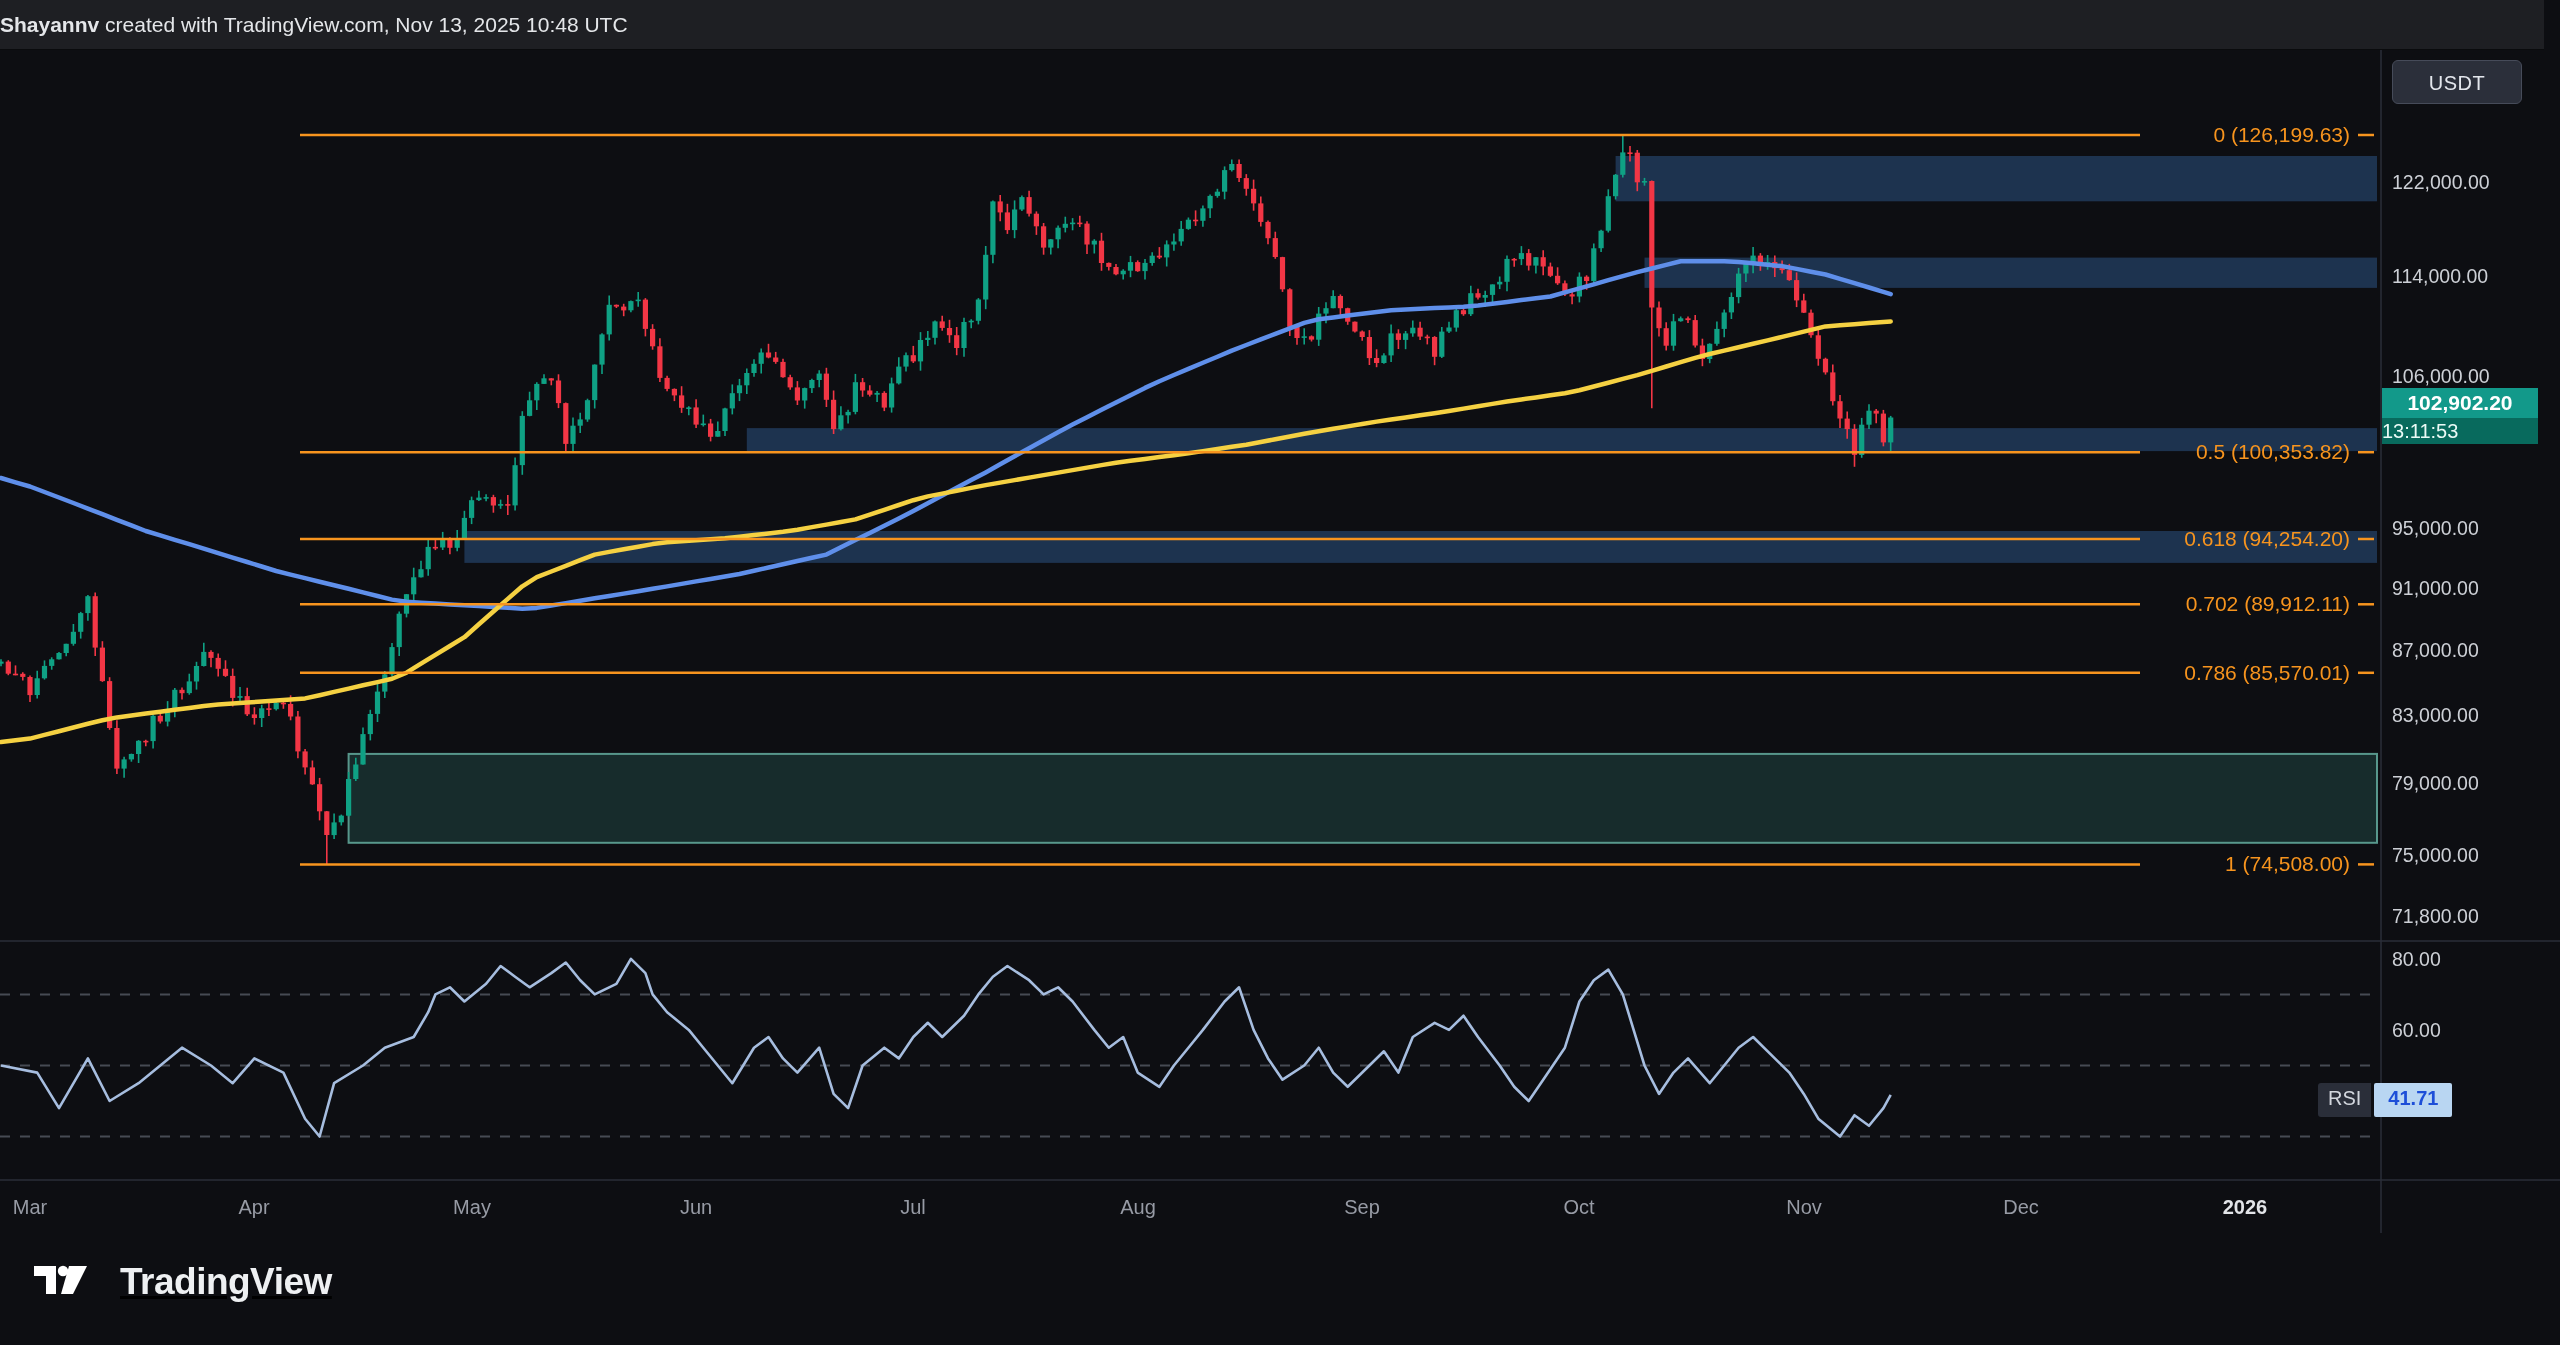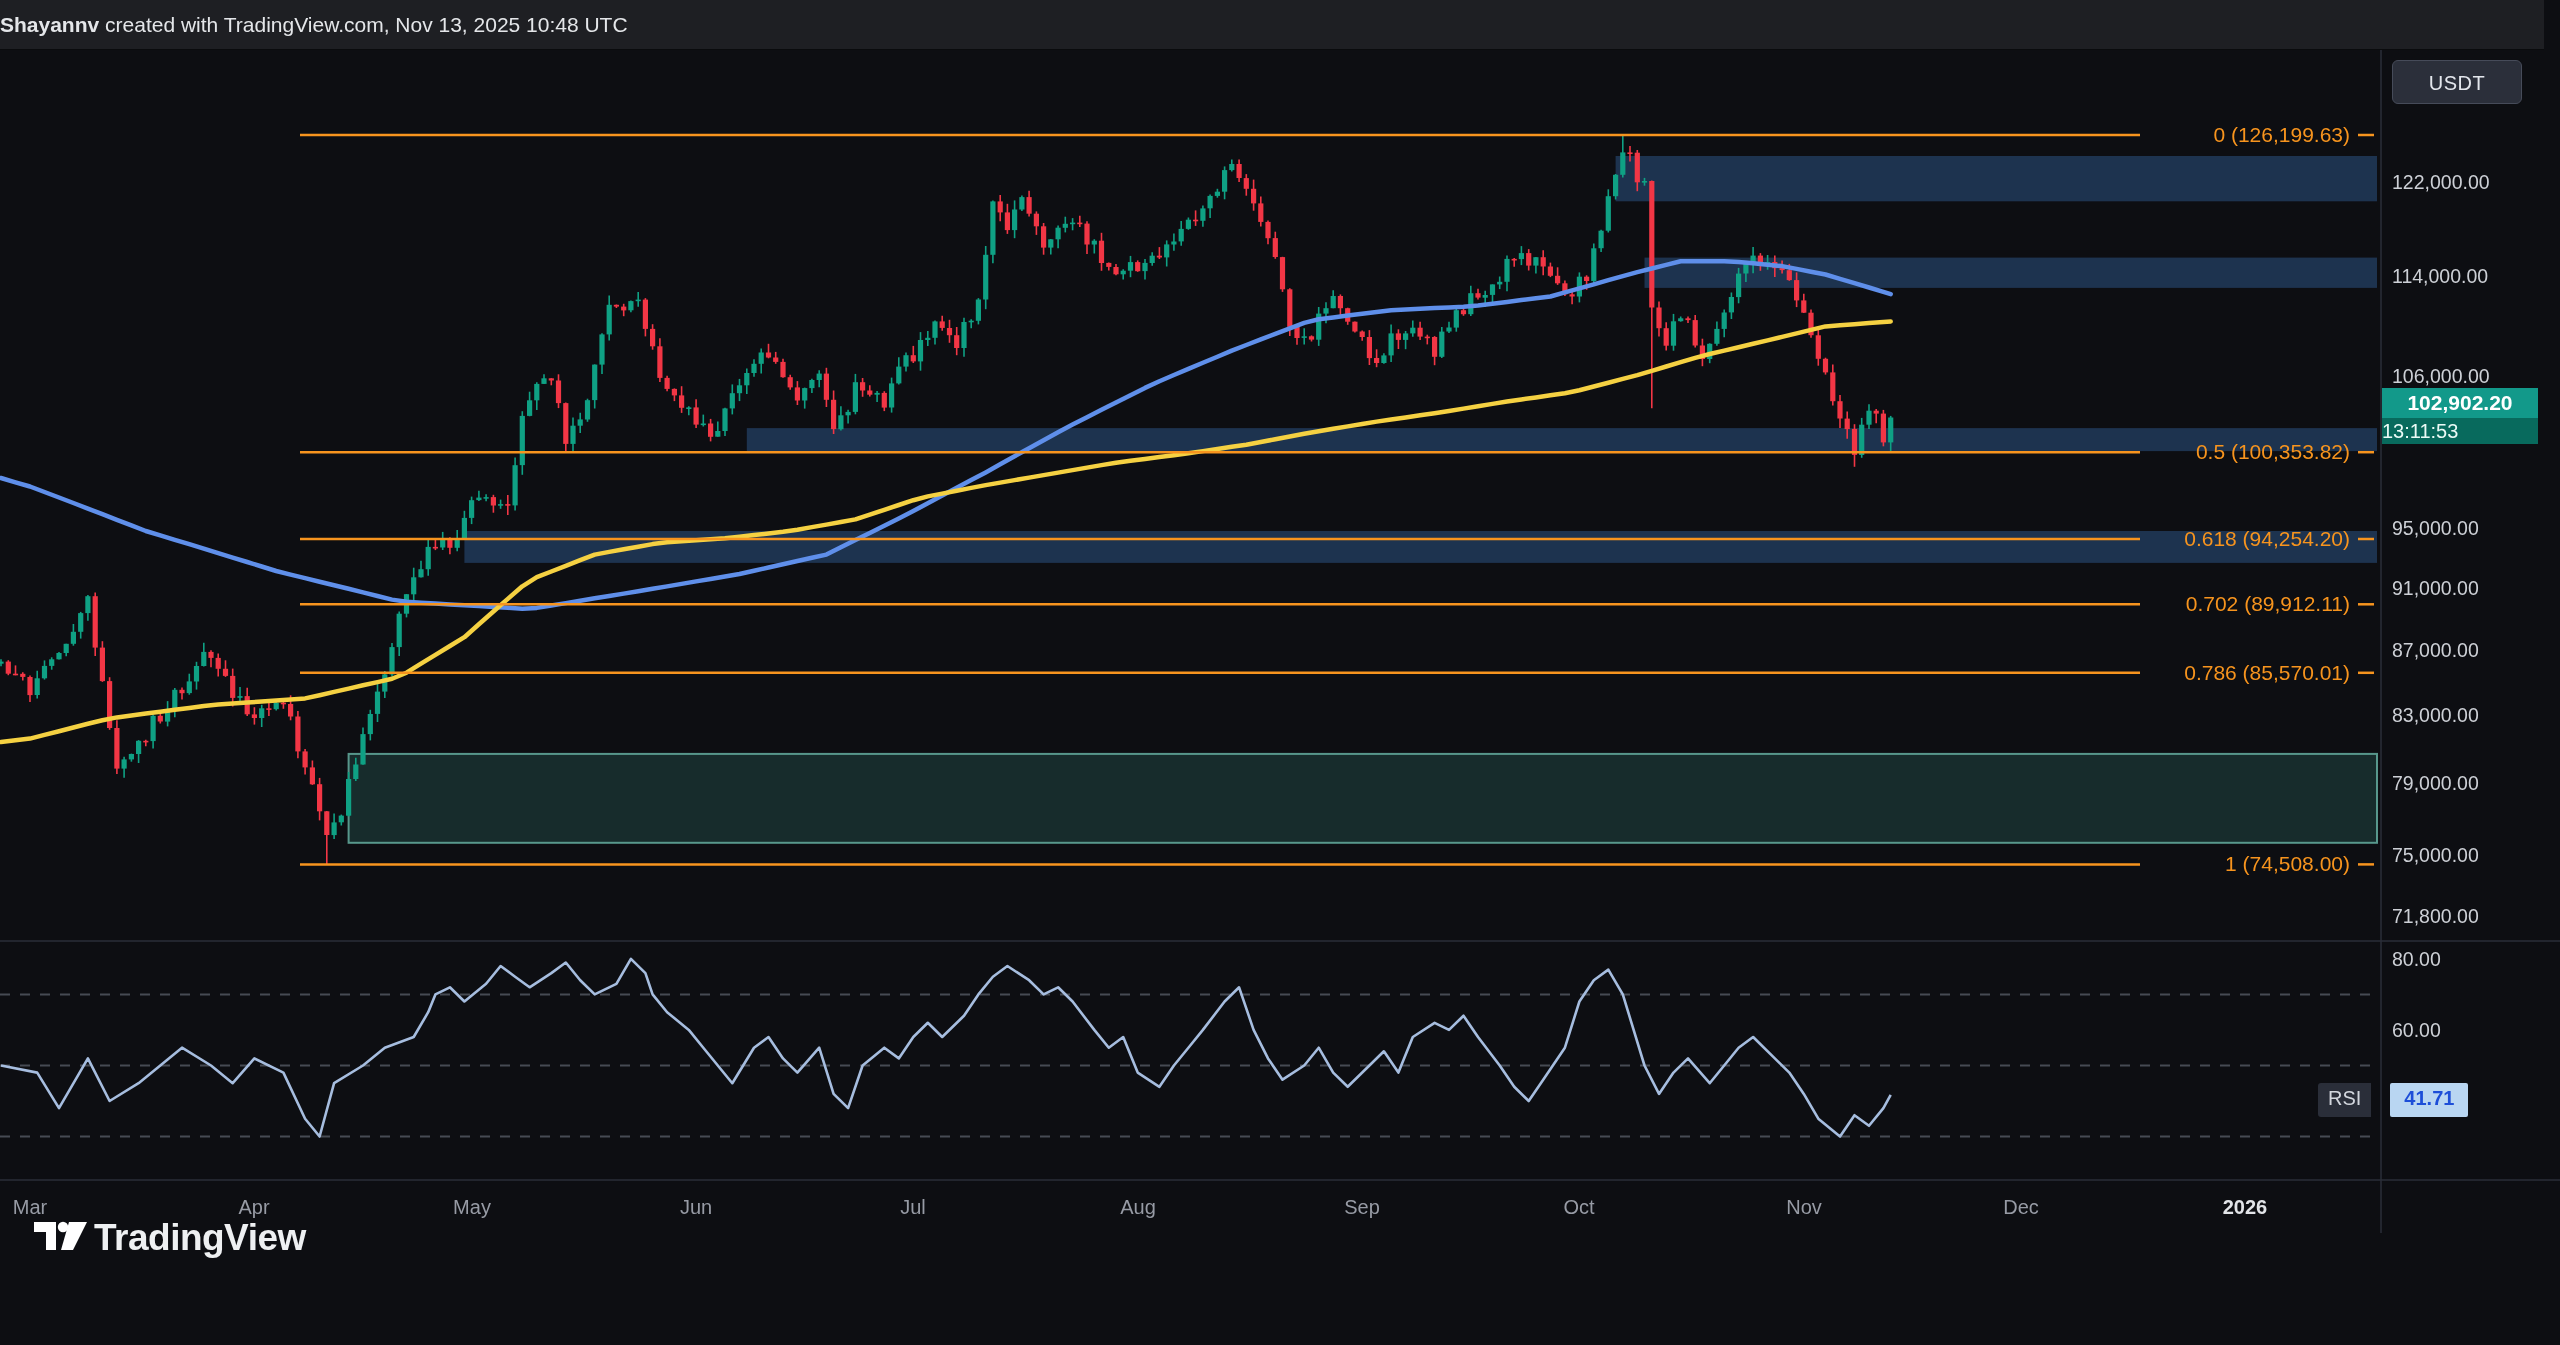--- a/index.html
+++ b/index.html
@@ -23,30 +23,30 @@
   }
   .price-badge{position:absolute;z-index:4;left:2382px;top:388px;width:156px;}
   .price-badge .px{
     background:#12998a;color:#ffffff;font-size:21px;font-weight:700;
     height:30px;line-height:30px;text-align:center;
   }
   .price-badge .cd{
     background:#086a5d;color:#eafaf6;font-size:20px;
     height:26px;line-height:26px;text-align:left;
   }
-  .rsi-badge{position:absolute;z-index:4;left:2318px;top:1083px;height:34px;display:flex;gap:16px;}
+  .rsi-badge{position:absolute;z-index:4;left:2318px;top:1083px;height:34px;display:flex;}
   .rsi-badge .chip-label{
     background:#2a2e39;color:#d2d6dd;font-size:20px;line-height:30px;
     padding:0 10px;border-radius:3px 0 0 3px;
   }
   .rsi-badge .chip-value{
     background:#b9d6f2;color:#1d4ed8;font-size:20px;font-weight:700;line-height:30px;
     padding:0 14px;margin-left:3px;border-radius:2px;
   }
-  .logo{position:absolute;z-index:4;left:34px;top:1214px;display:flex;align-items:center;gap:6px;}
+  .logo{position:absolute;z-index:4;left:34px;top:1258px;display:flex;align-items:center;gap:32px;text-decoration:underline;}
   .logo-text{color:#eef0f2;font-size:37px;font-weight:700;letter-spacing:-0.5px;}
 </style>
 </head>
 <body>
 
 <div class="header">
   <b>Shayannv</b><span> created with TradingView.com, Nov 13, 2025 10:48 UTC</span>
 </div>
 
 <svg id="chart" width="2560" height="1345" viewBox="0 0 2560 1345">

